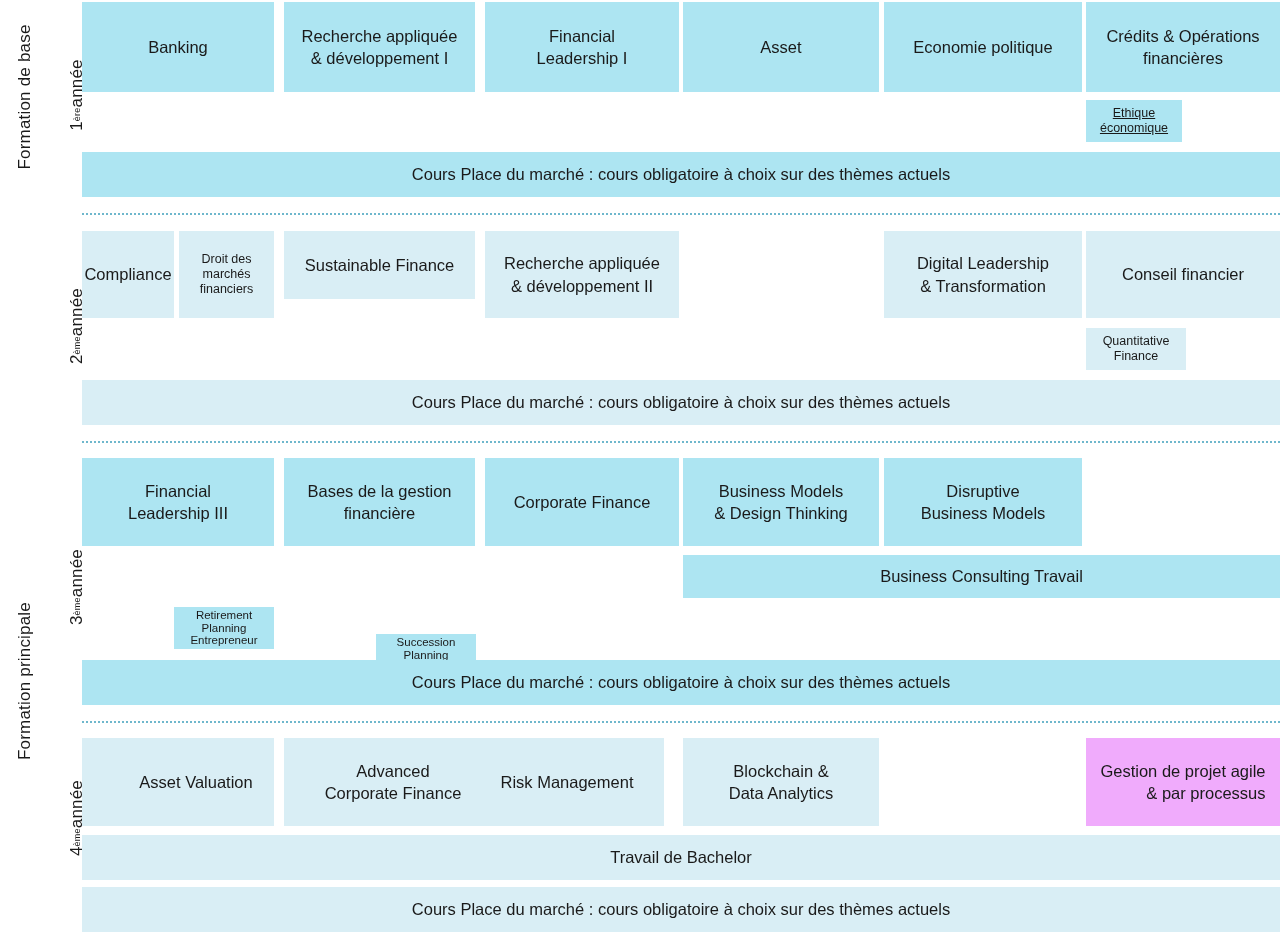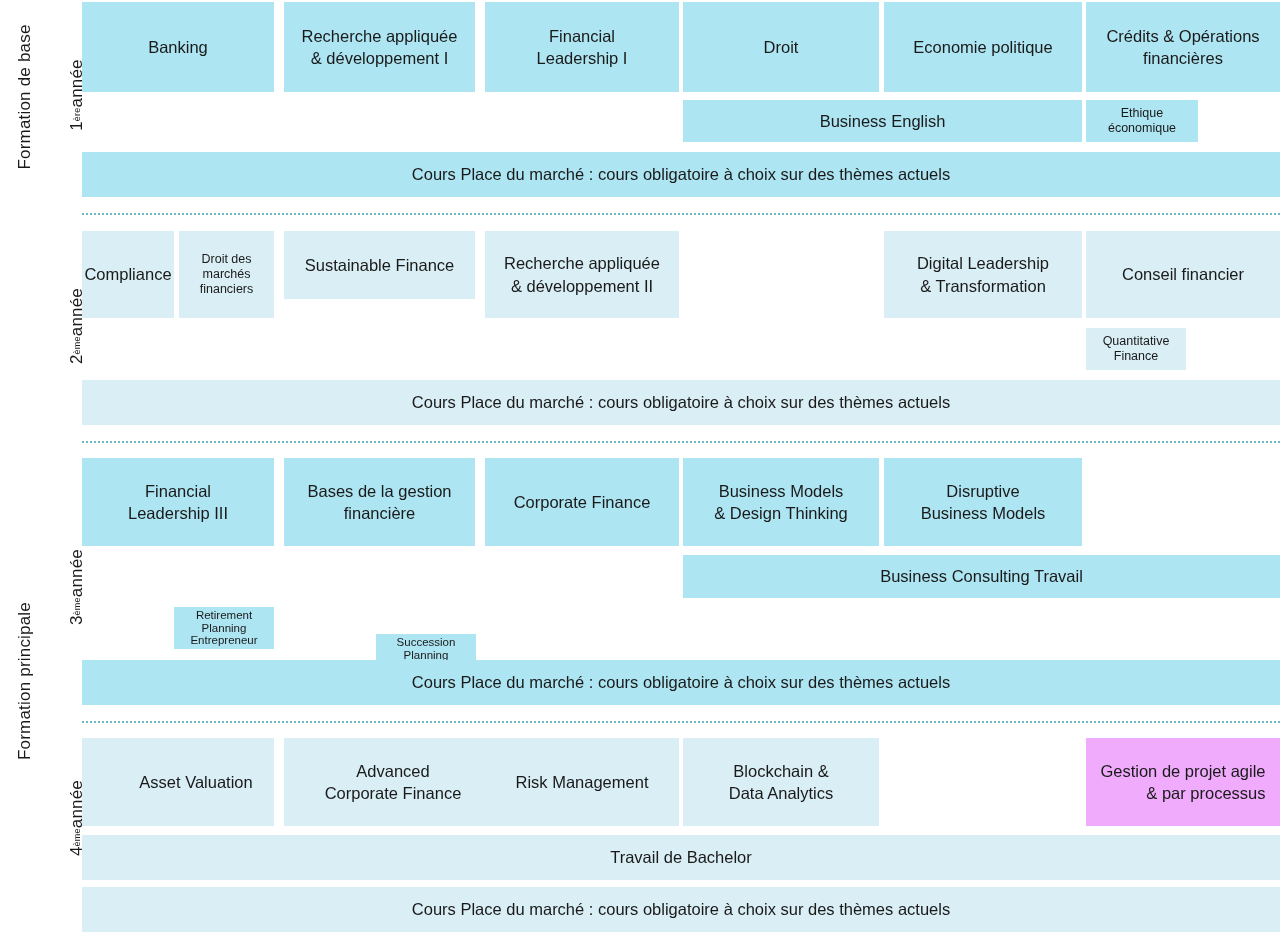--- a/index.html
+++ b/index.html
@@ -113,33 +113,30 @@
     <div class="box" style="left: 0px; top: 2px; width: 192px; height: 90px; background: rgb(173, 229, 242); justify-content: center;">
       <span>Banking</span>
       </div>
     <div class="box" style="left: 202px; top: 2px; width: 191px; height: 90px; background: rgb(173, 229, 242);">
       <span>Recherche appliquée<br>&amp; développement I</span>
       </div>
     <div class="box" style="left: 403px; top: 2px; width: 194px; height: 90px; background: rgb(173, 229, 242);">
       <span>Financial<br>Leadership I</span>
       </div>
     <div class="box" style="left: 601px; top: 2px; width: 196px; height: 90px; background: rgb(173, 229, 242);">
-      <span>Droit</span>
+      <span>Asset</span>
       </div>
     <div class="box" style="left: 802px; top: 2px; width: 198px; height: 90px; background: rgb(173, 229, 242);">
       <span>Economie politique</span>
       </div>
     <div class="box" style="left: 1004px; top: 2px; width: 194px; height: 90px; background: rgb(173, 229, 242);">
       <span>Crédits &amp; Opérations<br>financières</span>
       </div>
 
-    <div class="box" style="left: 601px; top: 100px; width: 399px; height: 42px; background: rgb(173, 229, 242);">
-      <span>Business English</span>
-      </div>
-    <div class="box small" style="left: 1004px; top: 100px; width: 112px; height: 42px; background: rgb(173, 229, 242);">
+    <div class="box small" style="left: 1004px; top: 100px; width: 96px; height: 42px; background: rgb(173, 229, 242); text-decoration: underline;">
       <span>Ethique<br>économique</span>
       </div>
 
     <div class="box bar" style="left: 0px; top: 152px; width: 1198px; height: 45px; background: rgb(173, 229, 242);">
       <span>Cours Place du marché : cours obligatoire à choix sur des thèmes actuels</span>
       </div>
 
     <div class="box light small" style="left: 97px; top: 231px; width: 95px; height: 87px; background: rgb(217, 238, 245);">
       <span>Droit des<br>marchés<br>financiers</span>
       </div>
@@ -197,21 +194,21 @@
     <div class="box bar" style="left: 0px; top: 660px; width: 1198px; height: 45px; background: rgb(173, 229, 242);">
       <span>Cours Place du marché : cours obligatoire à choix sur des thèmes actuels</span>
       </div>
 
     <div class="box light" style="left: 0px; top: 738px; width: 192px; height: 88px; background: rgb(217, 238, 245); padding-left: 44px;">
       <span>Asset Valuation</span>
       </div>
     <div class="box light" style="left: 202px; top: 738px; width: 218px; height: 88px; background: rgb(217, 238, 245);">
       <span>Advanced<br>Corporate Finance</span>
       </div>
-    <div class="box light" style="left: 403px; top: 738px; width: 194px; height: 88px; background: rgb(217, 238, 245);">
+    <div class="box light" style="left: 388px; top: 738px; width: 194px; height: 88px; background: rgb(217, 238, 245);">
       <span>Risk Management</span>
       </div>
     <div class="box light" style="left: 601px; top: 738px; width: 196px; height: 88px; background: rgb(217, 238, 245);">
       <span>Blockchain &amp;<br>Data Analytics</span>
       </div>
     <div class="box light" style="left: 1004px; top: 738px; width: 194px; height: 88px; background: #f0abfc; text-align: right;">
       <span>Gestion de projet agile<br>&amp; par processus</span>
       </div>
 
     <div class="box light bar" style="left: 0px; top: 835px; width: 1198px; height: 45px; background: rgb(217, 238, 245);">

